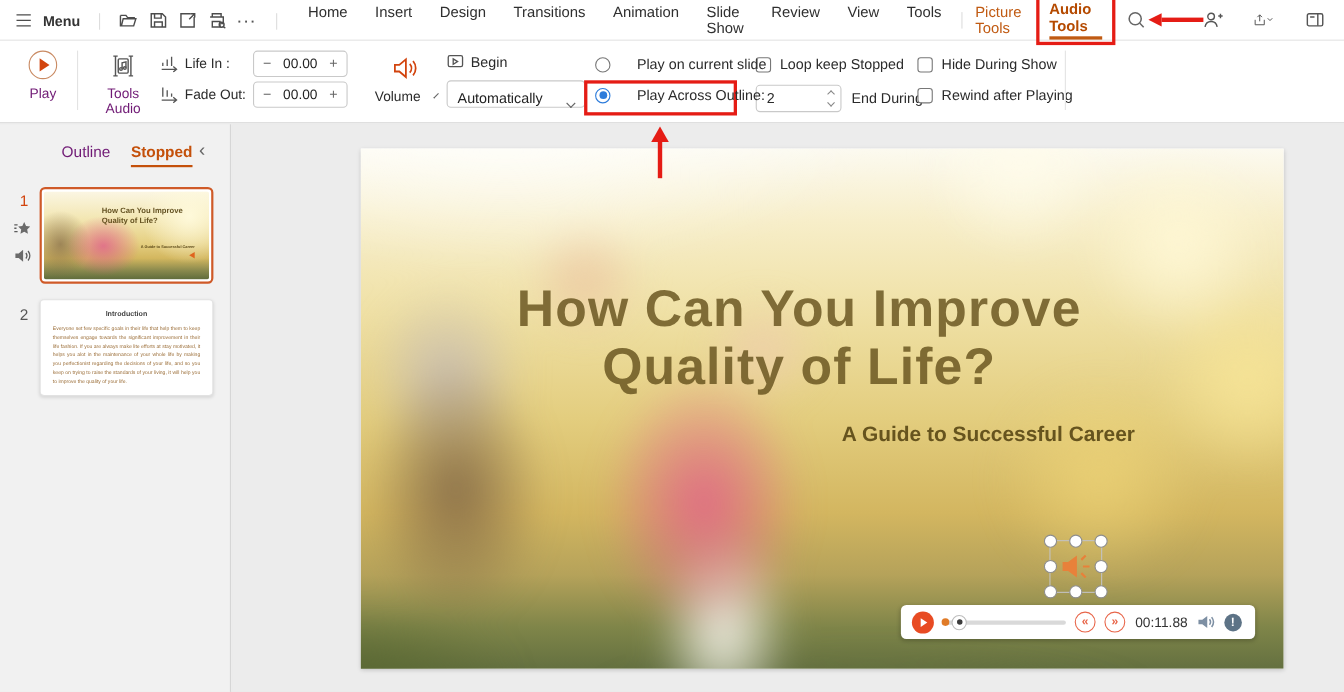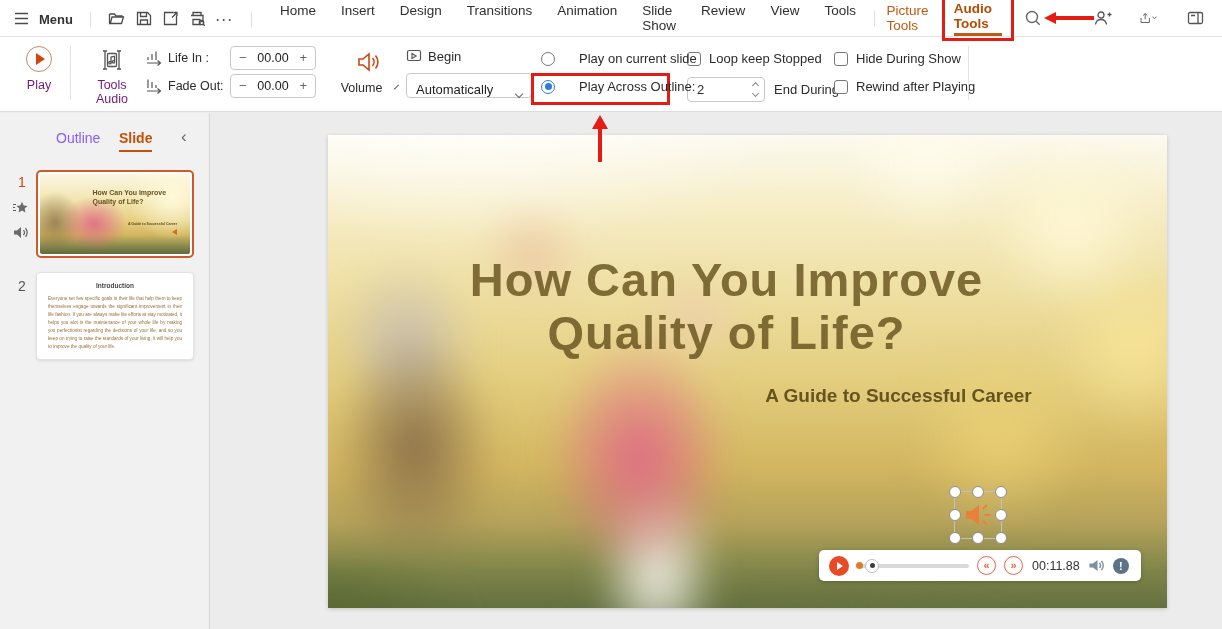--- a/index.html
+++ b/index.html
@@ -84,21 +84,21 @@
 
   
   .arrow-up { position:absolute; left:592px; top:115px; width:16px; height:48px; z-index:40; }
   .arrow-up .head { width:0; height:0; border-left:8px solid transparent; border-right:8px solid transparent;
                     border-bottom:14px solid #e51c15; }
   .arrow-up .tail { width:4px; height:33px; background:#e51c15; margin:0 auto; }
 
   
   .sidebar { position:absolute; top:113px; left:0; width:210px; bottom:0; background:#f1f1f1;
              border-right:1px solid #d6d6d6; }
-  .sb-outline { position:absolute; left:56px; top:17px; font-size:14px; color:#8b5cf6; }
+  .sb-outline { position:absolute; left:56px; top:17px; font-size:14px; color:#701a75; }
   .sb-slides { position:absolute; left:119px; top:17px; font-size:14px; color:#c4500a; font-weight:bold;
                padding-bottom:4px; border-bottom:2.5px solid #c4500a; }
   .sb-collapse { position:absolute; left:181px; top:14px; color:#666; font-size:17px; }
   .sb-num1 { position:absolute; left:18px; top:61px; color:#d2440e; font-size:14px; }
   .sb-star { position:absolute; left:12px; top:87px; }
   .sb-spk  { position:absolute; left:12px; top:112px; }
   .sb-star svg, .sb-spk svg { stroke:#5c5c5c; fill:none; stroke-width:1.2; }
   .thumb1 { position:absolute; left:36px; top:57px; width:158px; height:88px; border:2px solid #cf5a28;
             border-radius:5px; background:#fff; padding:2px; }
   .thumb1-img { position:relative; width:100%; height:100%; border-radius:2px; overflow:hidden;
@@ -389,21 +389,21 @@
 
   </div>
 
   <div class="arrow-up">
     <div class="head"></div>
       <div class="tail"></div>
   </div>
 
   <aside class="sidebar">
     <span class="sb-outline">Outline</span>
-    <span class="sb-slides">Slide</span>
+    <span class="sb-slides">Stopped</span>
     <span class="sb-collapse">‹</span>
 
     <span class="sb-num1">1</span>
     <span class="sb-star">
       <svg width="17" height="16" viewBox="0 0 17 16">
           <path d="M10 1.8l1.7 3.6 3.8.5-2.8 2.7.7 3.9-3.4-1.9-3.4 1.9.7-3.9-2.8-2.7 3.8-.5z" fill="#6b6b6b" stroke="none"></path>
           <path d="M1 4.5h3M1 7.5h2M1 10.5h3"></path>
         </svg>
     </span>
     <span class="sb-spk">

